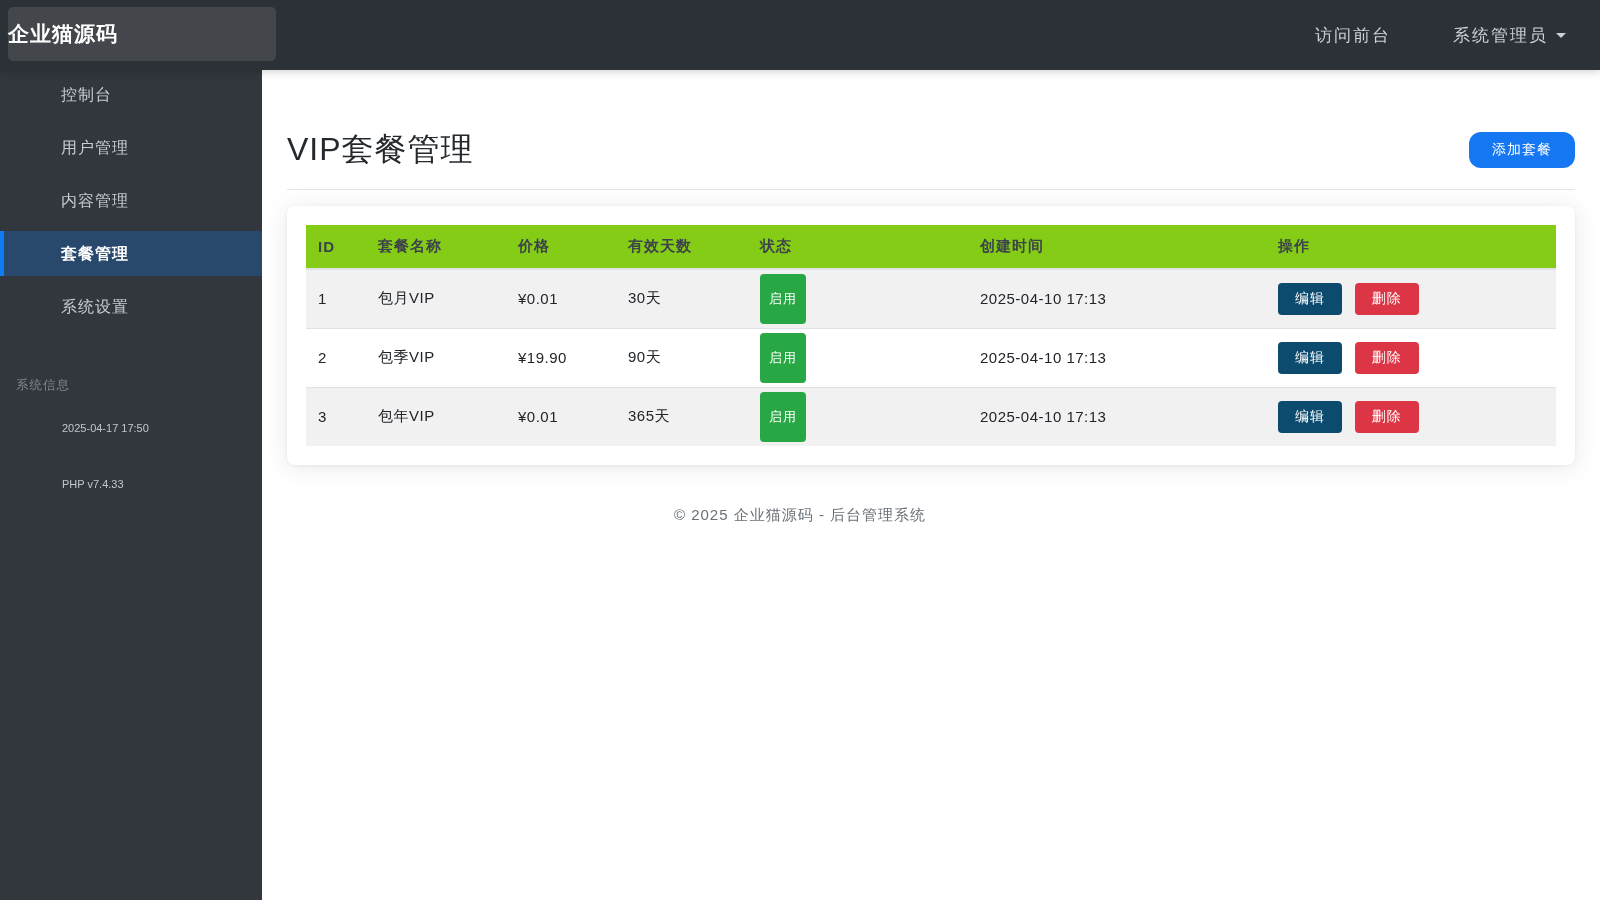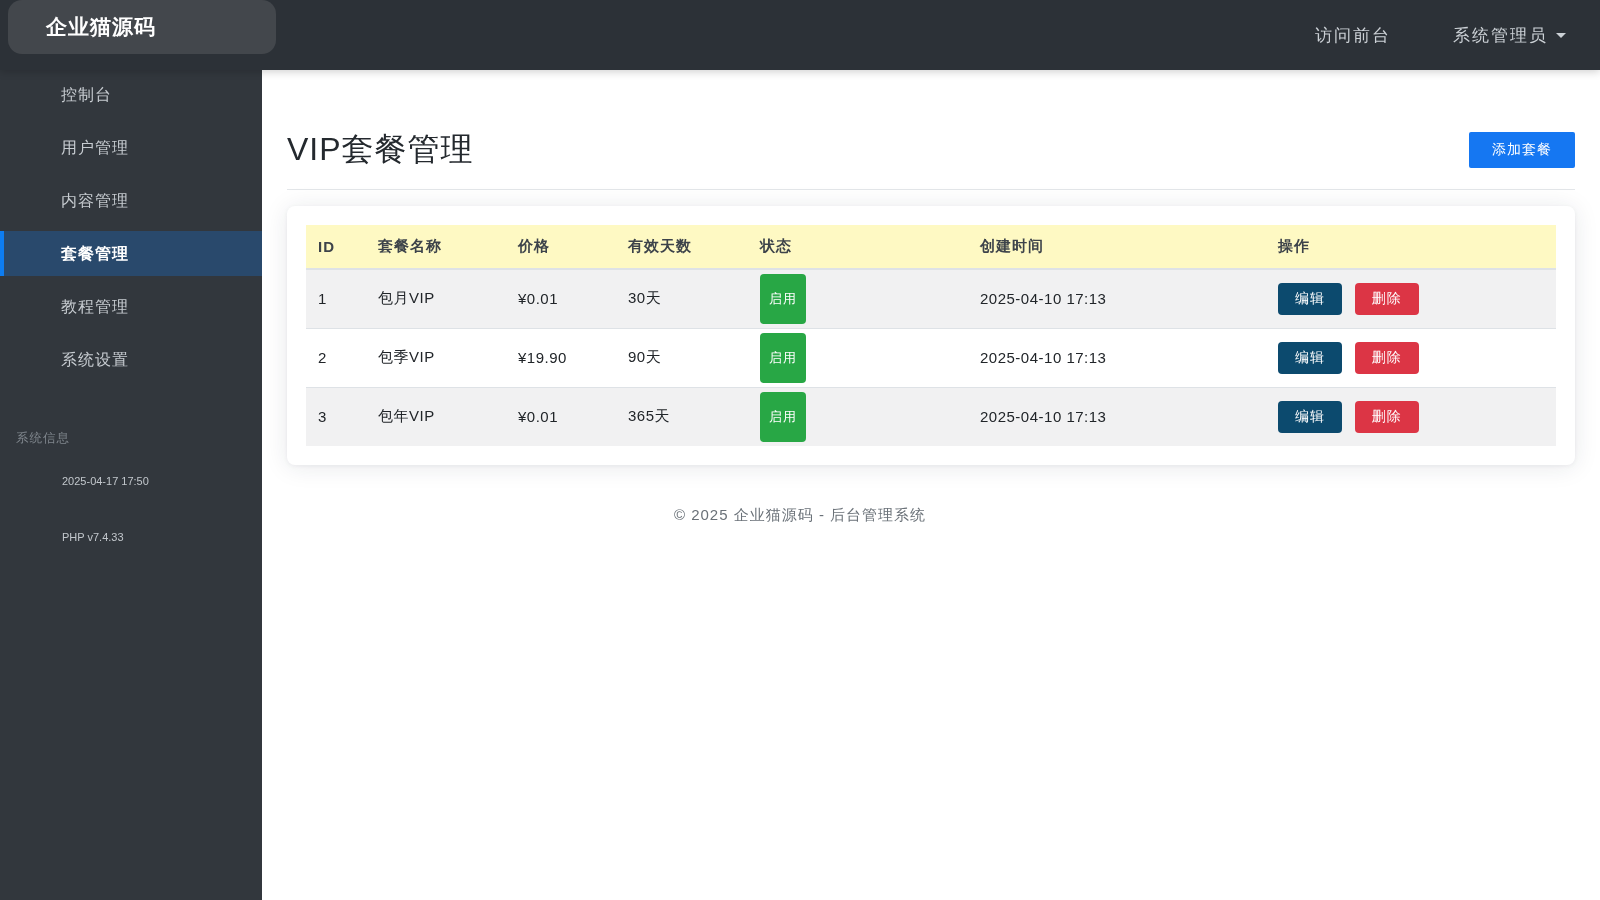--- a/index.html
+++ b/index.html
@@ -26,23 +26,23 @@
   }
   .nav-link + .nav-link { margin-left: 62px; }
   .caret {
     display: inline-block; width: 0; height: 0; margin-left: 8px;
     border-left: 5px solid transparent; border-right: 5px solid transparent;
     border-top: 5px solid #ccd1d6;
   }
 
   
   .logo-box {
-    position: absolute; left: 8px; top: 0; width: 268px; height: 54px;
-    background: #43474c; border-radius: 14px; z-index: 30;
-    display: flex; align-items: center; padding-left: 38px;
+    position: absolute; left: 8px; top: 7px; width: 268px; height: 54px;
+    background: #43474c; border-radius: 5px; z-index: 30;
+    display: flex; align-items: center; 
   }
   .logo-text { color: #ffffff; font-size: 21px; font-weight: bold; letter-spacing: 1px; }
 
   
   .sidebar {
     position: absolute; left: 0; top: 70px; width: 262px; height: 830px;
     background: #32373d; z-index: 10; padding-top: 2px;
   }
   .side-item {
     display: block; height: 45px; line-height: 19px; padding: 13px 10px 13px 57px;
@@ -62,34 +62,34 @@
   
   .content {
     position: absolute; left: 262px; top: 70px; width: 1338px; height: 830px;
     background: #ffffff; padding: 24px 25px 0 25px;
   }
   .page-head {
     margin-top: 34px; display: flex; align-items: center; justify-content: space-between;
   }
   .page-title { font-size: 32px; font-weight: 500; color: #24292e; letter-spacing: 1px; }
   .btn-add {
-    background: #1577f2; color: #ffffff; border: none; border-radius: 2px;
+    background: #1577f2; color: #ffffff; border: none; border-radius: 12px;
     font-size: 14px; letter-spacing: 1px; padding: 9px 23px; cursor: pointer;
     font-family: inherit;
   }
   .divider { border: none; border-top: 1px solid #e3e6e9; margin-top: 17px; }
 
   .card {
     margin-top: 16px; background: #ffffff; border-radius: 8px;
     box-shadow: 0 2px 24px rgba(30,40,60,.10), 0 1px 4px rgba(30,40,60,.06);
     padding: 19px 19px;
   }
   table { width: 100%; border-collapse: collapse; table-layout: fixed; }
   thead th {
-    background: #fef9c3; text-align: left; font-size: 15px; font-weight: 600;
+    background: #84cc16; text-align: left; font-size: 15px; font-weight: 600;
     color: #3d434a; padding: 12px 12px; border-bottom: 2px solid #dee2e6;
     letter-spacing: 1px;
   }
   tbody td {
     height: 59px; padding: 0 12px; font-size: 15px; color: #212529;
     border-top: 1px solid #dee2e6; vertical-align: middle; letter-spacing: .5px;
   }
   tbody tr:first-child td { border-top: none; }
   tbody tr.striped { background: #f1f1f2; }
 
@@ -123,21 +123,20 @@
 
 <div class="logo-box">
   <span class="logo-text">企业猫源码</span>
 </div>
 
 <aside class="sidebar">
   <a class="side-item">控制台</a>
   <a class="side-item">用户管理</a>
   <a class="side-item">内容管理</a>
   <a class="side-item active">套餐管理</a>
-  <a class="side-item">教程管理</a>
   <a class="side-item">系统设置</a>
 
   <div class="side-section-title">系统信息</div>
   <div class="side-info">2025-04-17 17:50</div>
   <div class="side-info">PHP v7.4.33</div>
 </aside>
 
 <main class="content">
   <div class="page-head">
     <h1 class="page-title">VIP套餐管理</h1>

